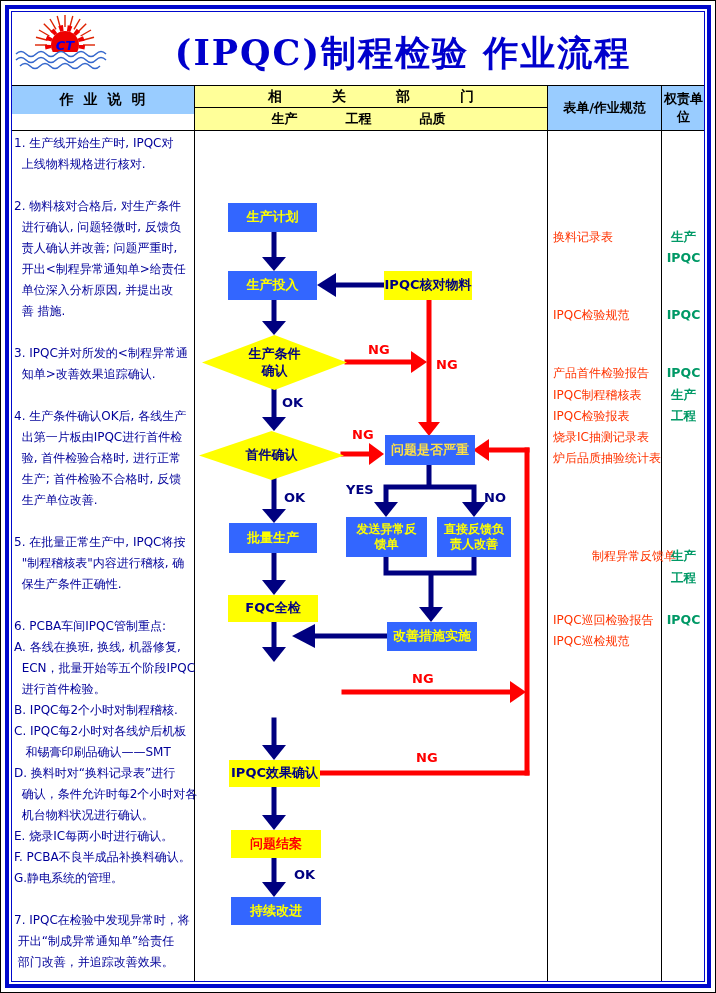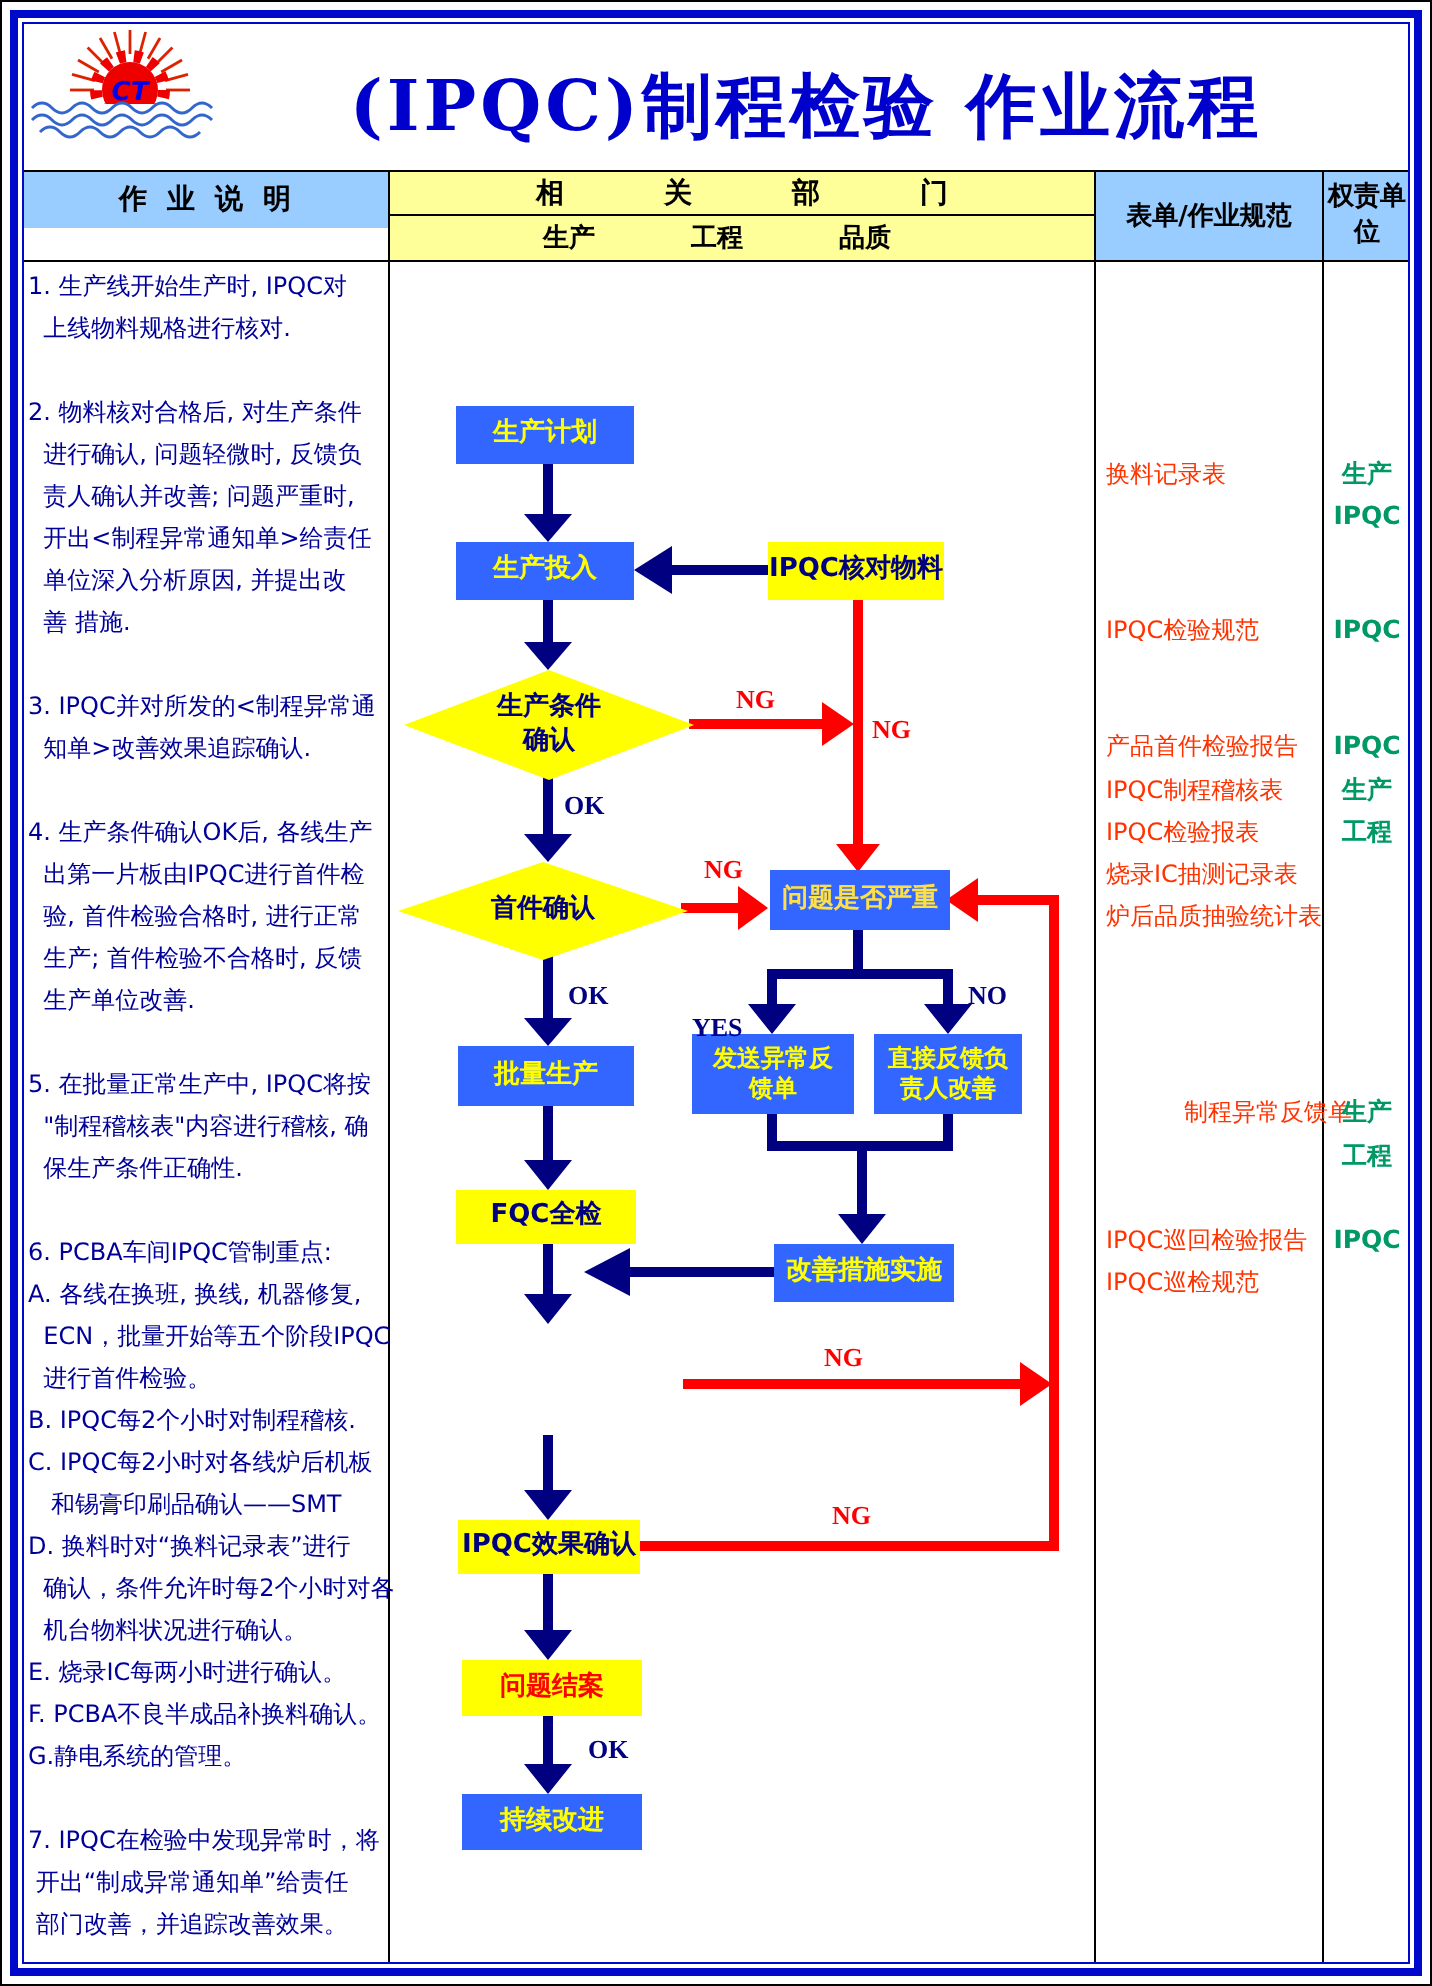--- a/index.html
+++ b/index.html
@@ -36,21 +36,21 @@
   .flow svg{position:absolute;left:0;top:0;}
   .node{position:absolute;display:flex;align-items:center;justify-content:center;
         text-align:center;font-weight:bold;font-size:13px;white-space:pre-line;line-height:1.25;}
   .nblue{background:#3366FF;color:#FFFF00;}
   .nyellow{background:#FFFF00;color:#000080;}
   .nblue-red{background:#3366FF;color:#fde047;}
   .nyellow-red{background:#FFFF00;color:#FF0000;}
   .diamond{background:#FFFF00;color:#000080;
         clip-path:polygon(50% 0,100% 50%,50% 100%,0 50%);}
   .small{font-size:12px;}
-  .elabel{position:absolute;font-weight:bold;font-size:13px;white-space:nowrap;font-family:Liberation Serif, serif;}
+  .elabel{position:absolute;font-weight:bold;font-size:13px;white-space:nowrap;}
   .lred{color:#FF0000;} .lnavy{color:#000080;}
   
   .formitem{position:absolute;left:553px;width:106px;font-size:12px;color:#FF3300;
         white-space:nowrap;}
   .unititem{position:absolute;left:662px;width:43px;text-align:center;font-size:12.5px;
         font-weight:bold;color:#009966;white-space:nowrap;}
 </style>
 </head>
 <body>
 
@@ -213,21 +213,21 @@
     <div class="node nblue" style="left:193px;top:492px;width:90px;height:29px;">改善措施实施</div>
     <div class="node nyellow" style="left:35px;top:630px;width:91px;height:27px;">IPQC效果确认</div>
     <div class="node nyellow-red" style="left:37px;top:700px;width:90px;height:28px;">问题结案</div>
     <div class="node nblue" style="left:37px;top:767px;width:90px;height:28px;">持续改进</div>
 
     <div class="elabel lred" style="left:174px;top:212px;">NG</div>
     <div class="elabel lred" style="left:242px;top:227px;">NG</div>
     <div class="elabel lnavy" style="left:88px;top:265px;">OK</div>
     <div class="elabel lred" style="left:158px;top:297px;">NG</div>
     <div class="elabel lnavy" style="left:90px;top:360px;">OK</div>
-    <div class="elabel lnavy" style="left:152px;top:376px;">YES</div>
+    <div class="elabel lnavy" style="left:152px;top:352px;">YES</div>
     <div class="elabel lnavy" style="left:290px;top:360px;">NO</div>
     <div class="elabel lred" style="left:218px;top:541px;">NG</div>
     <div class="elabel lred" style="left:222px;top:620px;">NG</div>
     <div class="elabel lnavy" style="left:100px;top:737px;">OK</div>
   </div>
 
   <div class="formitem" style="top:229px;">换料记录表</div>
   <div class="formitem" style="top:307px;">IPQC检验规范</div>
   <div class="formitem" style="top:365px;">产品首件检验报告</div>
   <div class="formitem" style="top:387px;">IPQC制程稽核表</div>

